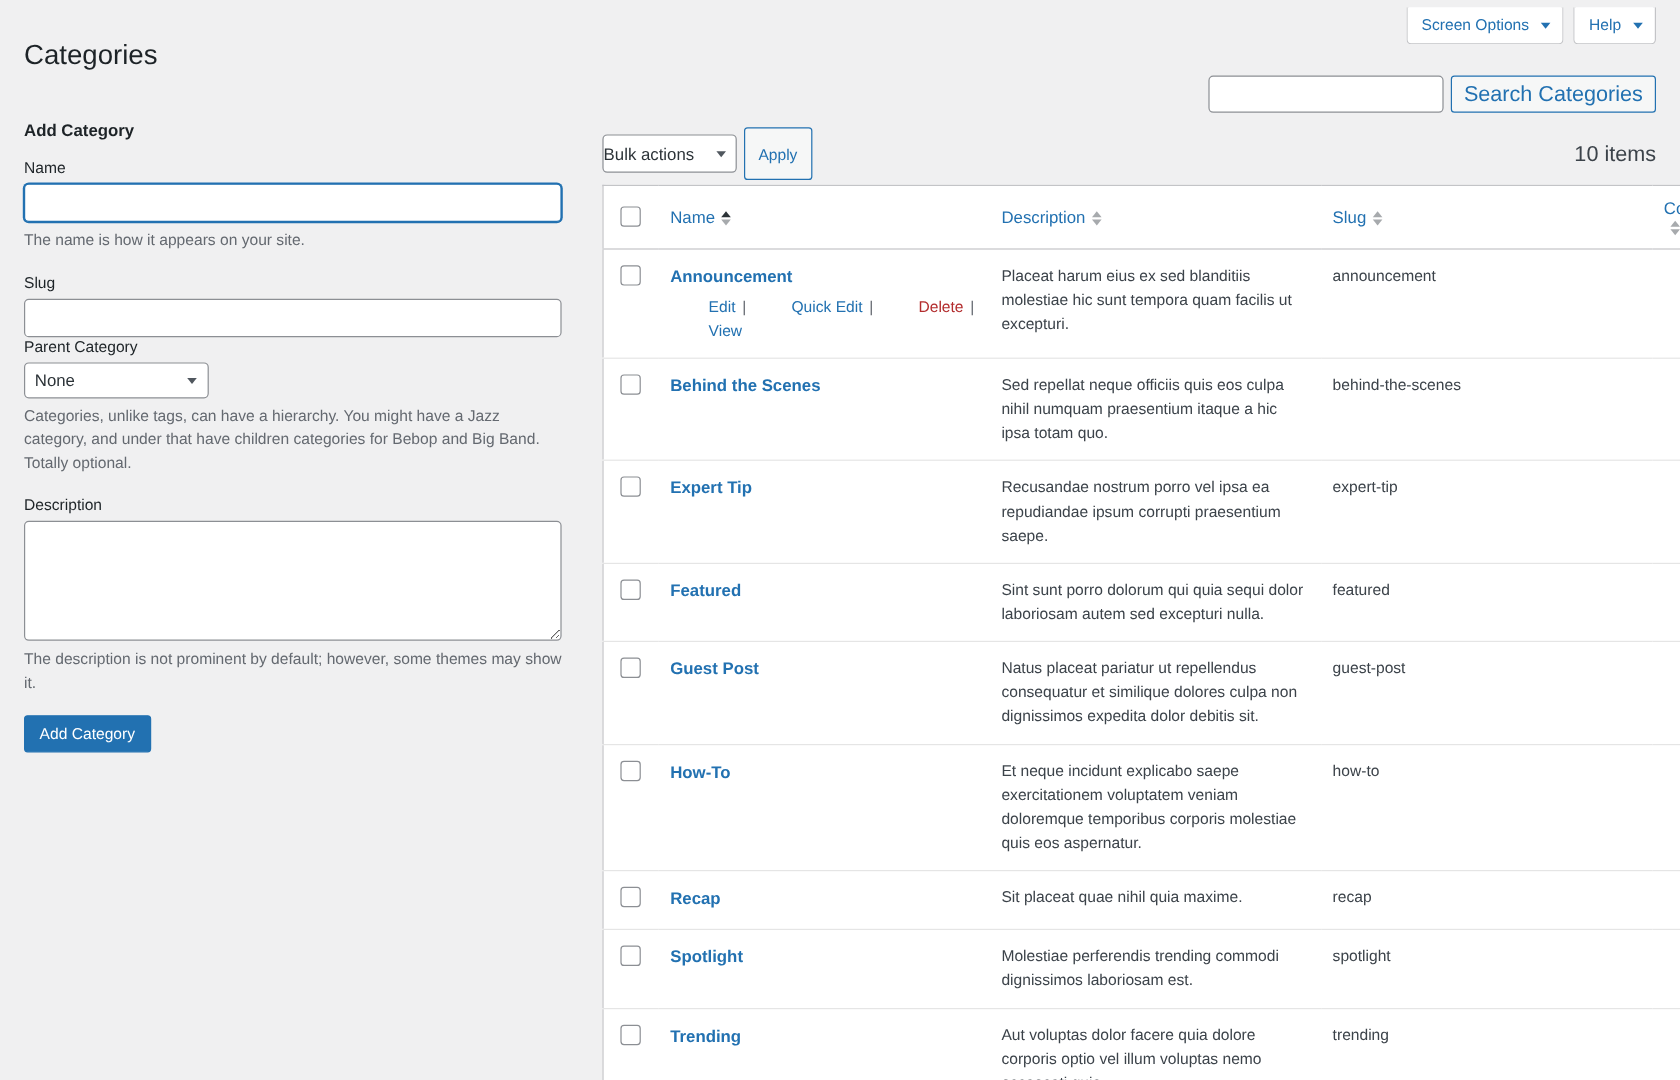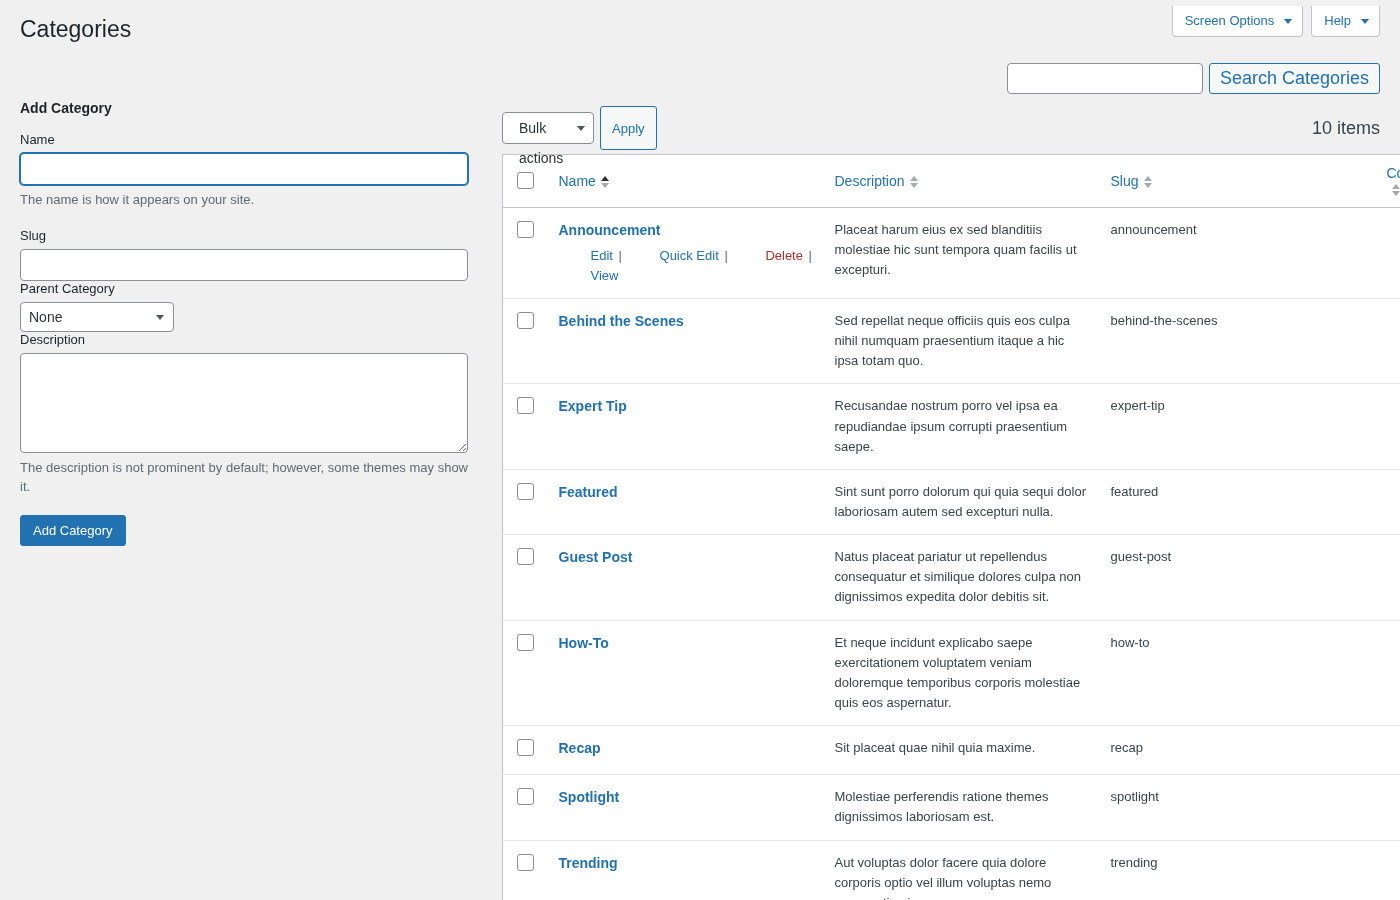--- a/index.html
+++ b/index.html
@@ -35,21 +35,21 @@
     position: absolute; right: 10px; top: 50%;
     margin-top: -2px;
     width: 0; height: 0;
     border-left: 4px solid transparent;
     border-right: 4px solid transparent;
     border-top: 5px solid #2271b1;
   }
 
   
   .page-title {
-    position: absolute; left: 20px; top: 0;
+    position: absolute; left: 20px; top: 16px;
     font-size: 23px; font-weight: 400; color: #1d2327;
     line-height: 1.3;
   }
 
   
   .searchbox {
     position: absolute; right: 20px; top: 63px;
     display: flex; align-items: flex-start; gap: 6px;
   }
   .search-input {
@@ -150,26 +150,26 @@
   
   .right-col {
     position: absolute; left: 502px; top: 112px; right: 20px;
   }
   .tablenav {
     display: flex; align-items: center; height: 32px;
     margin-bottom: 10px;
   }
   .bulk-wrap { position: relative; margin-right: 6px; }
   .bulk-select {
-    width: 92px; height: 32px;
+    width: 112px; height: 32px;
     border: 1px solid #8c8f94;
     border-radius: 4px;
     background: #fff;
     font-size: 14px; color: #2c3338;
-    padding: 0 26px 0 16px;
+    padding: 0 26px 0 0;
     line-height: 30px;
   }
   .bulk-wrap .caret {
     position: absolute; right: 9px; top: 14px;
     width: 0; height: 0;
     border-left: 4px solid transparent;
     border-right: 4px solid transparent;
     border-top: 5px solid #50575e;
   }
   .apply-btn {
@@ -288,20 +288,21 @@
     <p class="hint">The name is how it appears on your site.</p>
 
     <label class="field-label">Slug</label>
     <input class="text-input" type="text" value="" style="">
 
     <label class="field-label">Parent Category</label>
     <div class="select-wrap">
       <div class="select-box">None</div>
       <span class="caret"></span>
     </div>
+    <p class="hint">Categories, unlike tags, can have a hierarchy. You might have a Jazz category, and under that have children categories for Bebop and Big Band. Totally optional.</p>
 
     <label class="field-label">Description</label>
     <textarea class="textarea" style=""></textarea>
     <p class="hint">The description is not prominent by default; however, some themes may show it.</p>
 
     <button class="primary-btn">Add Category</button>
   </div>
 
   <div class="right-col">
 
@@ -407,21 +408,21 @@
           <td class="col-desc">Sit placeat quae nihil quia maxime.</td>
           <td class="col-slug slug-text">recap</td>
           <td class="col-count"></td>
         </tr>
 
         <tr>
           <td class="col-cb"><span class="cb"></span></td>
           <td class="col-name">
             <a class="row-title" href="#">Spotlight</a>
           </td>
-          <td class="col-desc">Molestiae perferendis ratione themes dignissimos laboriosam est.</td>
+          <td class="col-desc">Molestiae perferendis trending commodi dignissimos laboriosam est.</td>
           <td class="col-slug slug-text">spotlight</td>
           <td class="col-count"></td>
         </tr>
 
         <tr>
           <td class="col-cb"><span class="cb"></span></td>
           <td class="col-name">
             <a class="row-title" href="#">Trending</a>
           </td>
           <td class="col-desc">Aut voluptas dolor facere quia dolore corporis optio vel illum voluptas nemo occaecati quia.</td>

